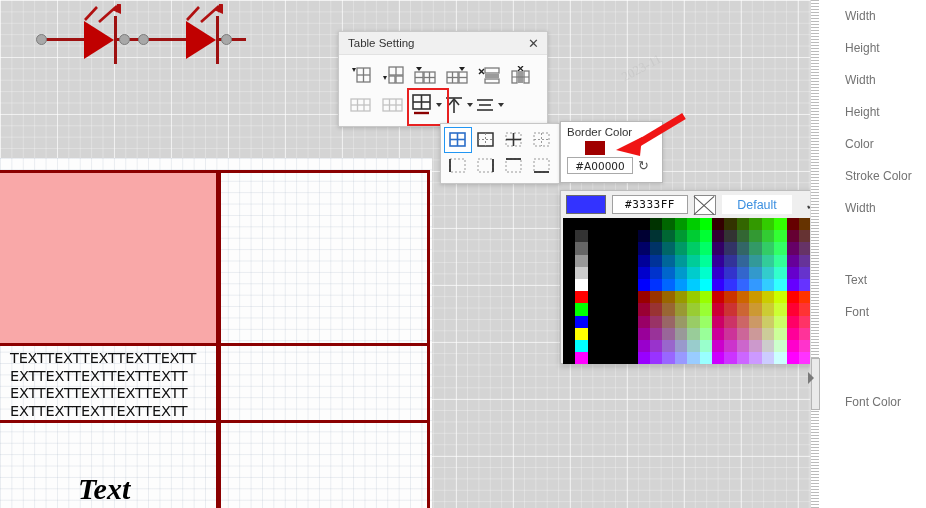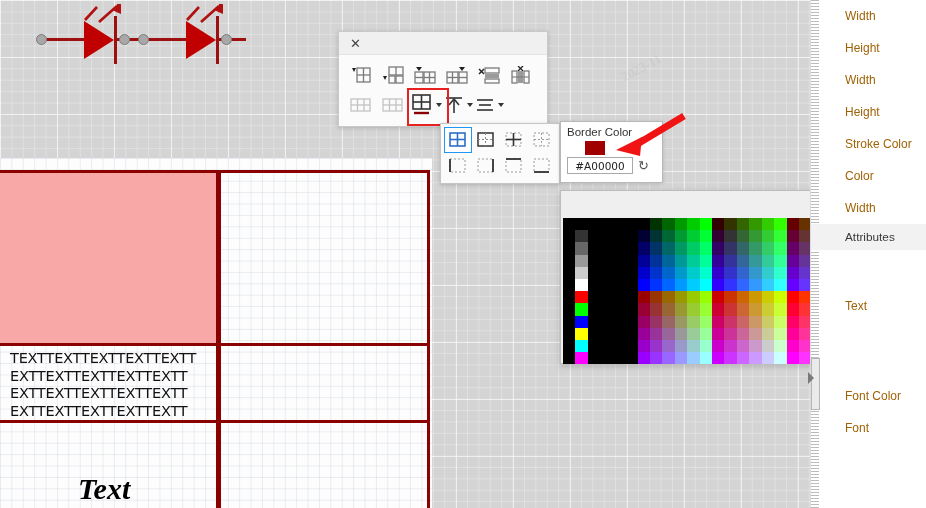--- a/index.html
+++ b/index.html
@@ -171,21 +171,21 @@
     height: 26px; background: #f2f2f2; display: flex; align-items: center;
     padding-left: 22px; font-size: 11.8px; color: #3a3a3a; position: relative;
   }
   .rp-group .tri {
     position: absolute; left: 9px; top: 11px;
     width: 0; height: 0; border-left: 5px solid transparent; border-right: 5px solid transparent;
     border-top: 5px solid #555;
   }
   .rp-item {
     height: 32px; display: flex; align-items: center; padding-left: 34px;
-    font-size: 12px; color: #a16207;
+    font-size: 12px; color: #737373;
   }
   .rp-scroll {
     position: absolute; left: 0px; top: 0px; width: 8px; height: 508px;
     background: repeating-linear-gradient(to bottom, #bbb 0 1px, transparent 1px 3px);
   }
   .rp-thumb {
     position: absolute; left: 0px; top: 358px; width: 9px; height: 52px;
     background: #eaeaea; border: 1px solid #b5b5b5;
   }
   .rp-thumb-mark {
@@ -255,20 +255,21 @@
 EXTTEXTTEXTTEXTTEXTT</div>
       </div>
       <div class="tcell" style="left: 218px; top: 173px; width: 212px; height: 80px; border-color: rgb(139, 0, 0);"></div>
       <div class="tcell" style="left: -3px; top: 250px; width: 222px; height: 92px; border-color: rgb(139, 0, 0);"></div>
       <div class="tcell" style="left: 218px; top: 250px; width: 212px; height: 92px; border-color: rgb(139, 0, 0);"></div>
     </div>
     <div class="cell-text-big">Text</div>
 
     <div class="dialog">
       <div class="dlg-title-bar">
+        <span class="dlg-title">Table Setting</span>
         <span class="dlg-close">✕</span>
       </div>
       <div class="dlg-body">
 
         <div class="tbrow">
           <div class="tbtn">
             <svg width="20" height="19" viewBox="0 0 20 19">
               <polygon points="1,2 5,2 3,6" fill="#222"></polygon>
               <rect x="6" y="2" width="13" height="14" fill="none" stroke="#7a7a7a" stroke-width="1.3"></rect>
               <line x1="6" y1="9" x2="19" y2="9" stroke="#7a7a7a" stroke-width="1.3"></line>
@@ -440,20 +441,28 @@
         <div class="bc-reset">↻</div>
       </div>
     </div>
 
     <svg class="anno-arrow" width="80" height="50">
       <line x1="72" y1="4" x2="22" y2="34" stroke="#f01414" stroke-width="7" stroke-linecap="butt"></line>
       <polygon points="4,38 30,25 28,44" fill="#f01414"></polygon>
     </svg>
 
     <div class="cpicker">
+      <div class="cp-top">
+        <div class="cp-cur" style="background: rgb(51, 51, 255);"></div>
+        <div class="cp-hex">#3333FF</div>
+        <div class="cp-none"></div>
+        <div class="cp-default">Default</div>
+        <div class="cp-ok">✓</div>
+        <div class="cp-cancel">✕</div>
+      </div>
       <div class="cp-grid" id="palette-grid">
           <div class="cp-gridrow">
             <div class="cp-sw" style="background: rgb(0, 0, 0);"></div>
             <div class="cp-sw" style="background: rgb(0, 0, 0);"></div>
             <div class="cp-sw" style="background: rgb(0, 0, 0);"></div>
             <div class="cp-sw" style="background: rgb(0, 0, 0);"></div>
             <div class="cp-sw" style="background: rgb(0, 0, 0);"></div>
             <div class="cp-sw" style="background: rgb(0, 0, 0);"></div>
             <div class="cp-sw" style="background: rgb(0, 0, 0);"></div>
             <div class="cp-sw" style="background: rgb(0, 51, 0);"></div>
@@ -777,35 +786,32 @@
       <span>Height</span>
     </div>
 
     <div class="rp-item">
       <span>Width</span>
     </div>
     <div class="rp-item">
       <span>Height</span>
     </div>
     <div class="rp-item">
+      <span>Color</span>
+    </div>
+    <div class="rp-item">
       <span>Stroke Color</span>
-    </div>
-    <div class="rp-item">
-      <span>Color</span>
     </div>
     <div class="rp-item">
       <span>Width</span>
     </div>
-    <div class="rp-group" style="padding-left:34px;">
-      <span>Attributes</span>
-    </div>
     <div class="rp-item" style="margin-top:40px;">
       <span>Text</span>
     </div>
+    <div class="rp-item">
+      <span>Font</span>
+    </div>
     <div class="rp-item" style="margin-top:58px;">
       <span>Font Color</span>
     </div>
-    <div class="rp-item">
-      <span>Font</span>
-    </div>
   </div>
 
 </div>
 
 </body></html>

